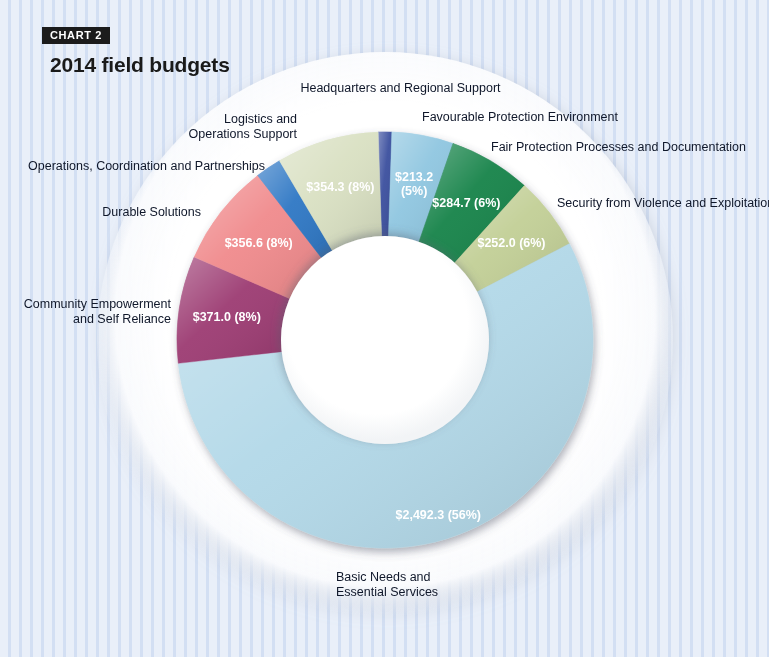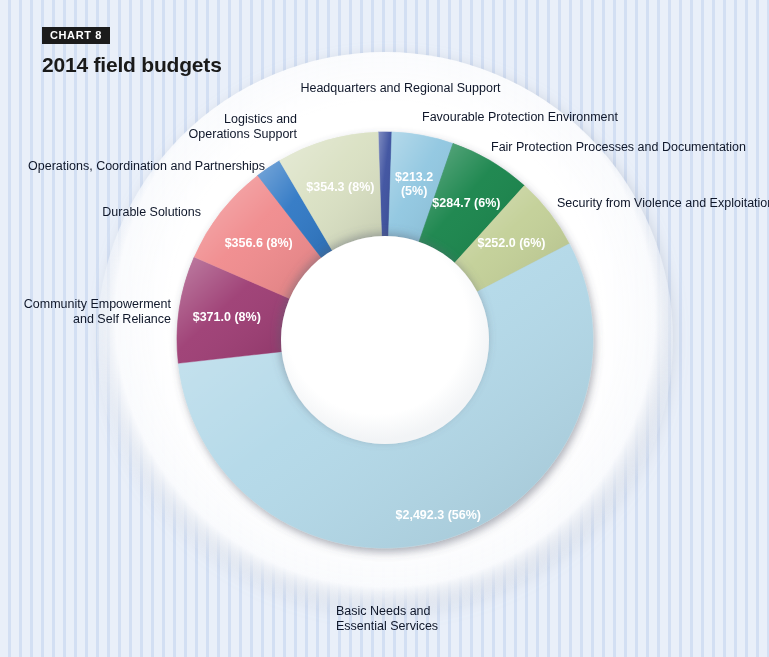--- a/index.html
+++ b/index.html
@@ -35,20 +35,21 @@
     letter-spacing: 0.6px;
     padding: 3px 8px 3px 8px;
     line-height: 11px;
   }
   #chart-title {
     margin-top: 9px;
     font-size: 21px;
     font-weight: bold;
     color: #1a1a1a;
     letter-spacing: -0.2px;
+    padding-left: 8px;
   }
   #chart-subtitle {
     margin-top: 4px;
     font-size: 14px;
     color: #1a1a1a;
     letter-spacing: 0.1px;
   }
   #chart-subtitle .bar {
     color: #1a1a1a;
     margin-right: 3px;
@@ -153,33 +154,33 @@
         <text x="438.2621095347971" y="514.032030637763" text-anchor="middle" class="slice-value"><tspan x="438.2621095347971" dy="5">$2,492.3 (56%)</tspan></text>
         <text x="226.76756698462205" y="316.2829778000288" text-anchor="middle" class="slice-value"><tspan x="226.76756698462205" dy="5">$371.0 (8%)</tspan></text>
         <text x="258.7205814805146" y="241.747730517913" text-anchor="middle" class="slice-value"><tspan x="258.7205814805146" dy="5">$356.6 (8%)</tspan></text>
         <text x="253.79066563288316" y="146.2472953093606" text-anchor="middle" class="slice-value"><tspan x="253.79066563288316" dy="-2">$89.7</tspan><tspan x="253.79066563288316" dy="14">(2%)</tspan></text>
         <text x="340.38988325966903" y="186.34474468989342" text-anchor="middle" class="slice-value"><tspan x="340.38988325966903" dy="5">$354.3 (8%)</tspan></text>
       </g>
   </svg>
 </div>
 
 <div id="header">
-  <div id="chart-badge">CHART 8</div>
+  <div id="chart-badge">CHART 2</div>
   <div id="chart-title">2014 field budgets</div>
 </div>
 
 <div class="cat-label center" style="left:293px; top:81px; width:215px;">Headquarters and Regional Support</div>
 
 <div class="cat-label left" style="left:422px; top:110px; width:300px;">Favourable Protection Environment</div>
 
 <div class="cat-label left" style="left:491px; top:140px; width:290px;">Fair Protection Processes and Documentation</div>
 
 <div class="cat-label left" style="left:557px; top:196px; width:280px;">Security from Violence and Exploitation</div>
 
-<div class="cat-label left" style="left: 336px; top: 604px; width: 240px; text-align: left;">Basic Needs and
+<div class="cat-label left" style="left: 336px; top: 570px; width: 240px; text-align: left;">Basic Needs and
 Essential Services</div>
 
 <div class="cat-label left" style="left: 20px; top: 297px; width: 151px; text-align: right;">Community Empowerment
 and Self Reliance</div>
 
 <div class="cat-label left" style="left: 20px; top: 205px; width: 181px; text-align: right;">Durable Solutions</div>
 
 <div class="cat-label left" style="left: 20px; top: 159px; width: 245px; text-align: right;">Operations, Coordination and Partnerships</div>
 
 <div class="cat-label left" style="left: 164px; top: 112px; width: 133px; text-align: right;">Logistics and

